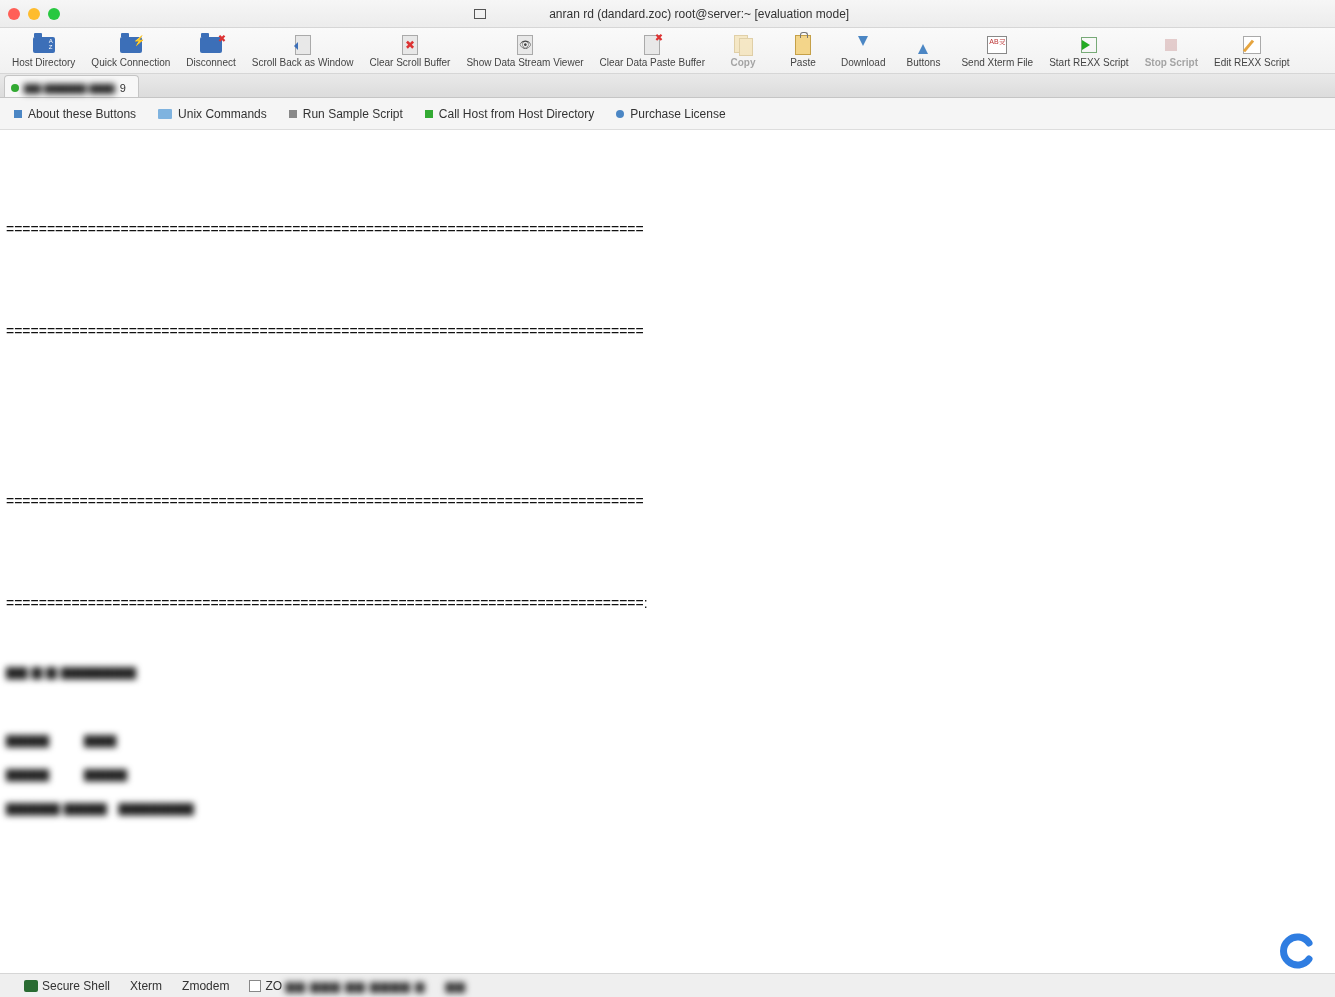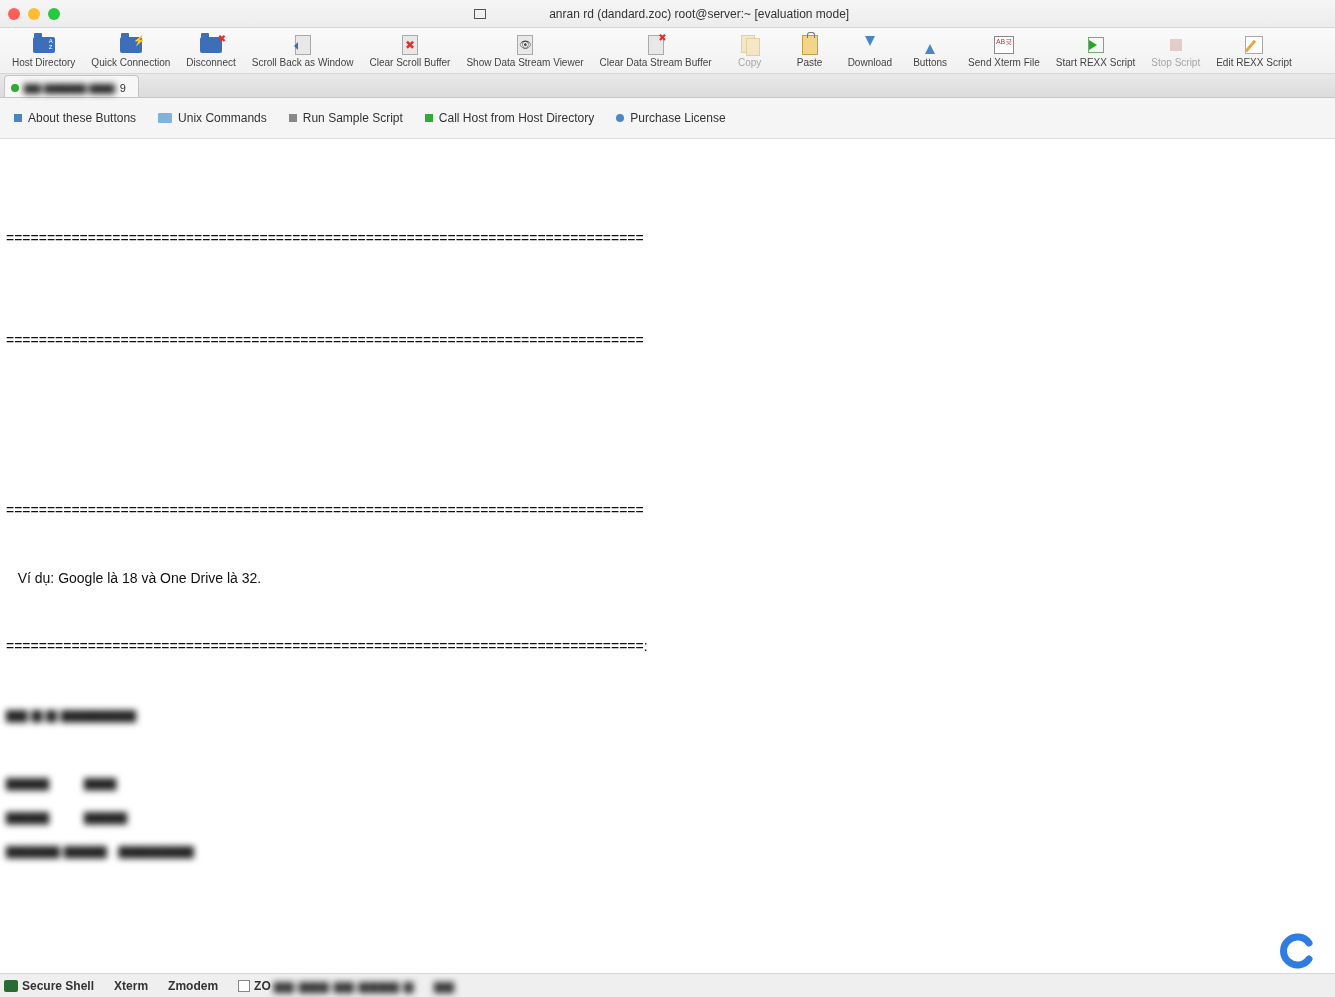--- a/index.html
+++ b/index.html
@@ -9,21 +9,21 @@
 .traffic { display: flex; gap: 8px; margin-right: 10px; }
 .tl { width: 12px; height: 12px; border-radius: 50%; }
 .tl.red { background: #ff5f57; }
 .tl.yellow { background: #febc2e; }
 .tl.green { background: #28c840; }
 .title-center { position:absolute; left:0; right:12px; text-align:center; font-size:12px; color:#333; pointer-events:none; }
 .title-center .mid-icon { display:inline-block; width:12px; height:10px; border:1px solid #555; vertical-align:middle; margin-right:60px; }
 
 .toolbar { height: 46px; background: linear-gradient(#fafafa,#f1f1f1); border-bottom: 1px solid #d6d6d6; display: flex; align-items: center; padding: 2px 4px 0 4px; gap: 0; }
 .tool { display:flex; flex-direction:column; align-items:center; justify-content:flex-end; padding: 2px 8px; font-size:10px; color:#444; cursor:pointer; min-width:60px; }
-.tool.disabled { opacity: .45; }
+.tool.disabled { opacity: .45; font-weight: bold; }
 .tool-icon { width:24px; height:20px; margin-bottom:2px; display:flex; align-items:center; justify-content:center; position:relative; }
 .ic-folder { width:22px; height:16px; background:#3c6fb8; border-radius:2px; position:relative; }
 .ic-folder::before { content:""; position:absolute; top:-4px; left:1px; width:8px; height:4px; background:#3c6fb8; border-radius:1px 1px 0 0; }
 .ic-folder.az::after { content:"A\AZ"; white-space:pre; position:absolute; right:2px; top:1px; font-size:6px; color:#fff; line-height:6px; }
 .ic-folder.bolt::after { content:"⚡"; position:absolute; right:-4px; top:-2px; font-size:10px; color:#4b86c4; }
 .ic-folder.redx::after { content:"✖"; position:absolute; right:-4px; top:-4px; font-size:10px; color:#d33; }
 .ic-doc { width:16px; height:20px; background:#e8e8e8; border:1px solid #aaa; position:relative; }
 .ic-doc.arrow-l::after{content:""; position:absolute; left:-6px; top:6px; border:4px solid transparent; border-right-color:#3c6fb8;}
 .ic-doc.redx::after{content:"✖"; position:absolute; left:2px; top:2px; font-size:12px; color:#d33;}
 .ic-doc.eye::after{content:"👁"; position:absolute; left:1px; top:3px; font-size:10px;}
@@ -42,33 +42,33 @@
 .ic-play{ width:16px; height:16px; border:1px solid #7a7; display:flex; align-items:center; justify-content:center;}
 .ic-play::before{content:""; border:5px solid transparent; border-left:8px solid #2a2;}
 .ic-stop{ width:12px; height:12px; background:#c99; }
 .ic-edit{ width:18px; height:18px; background:#fff; border:1px solid #aaa; position:relative;}
 .ic-edit::after{content:""; position:absolute; left:3px; top:2px; width:3px; height:14px; background:#e6a540; transform:rotate(40deg);}
 
 .tab-strip { height:24px; background:linear-gradient(#e9e9e9,#dcdcdc); border-bottom:1px solid #c5c5c5; display:flex; align-items:flex-end; padding-left:4px;}
 .tab { height:22px; background:#f7f7f7; border:1px solid #c5c5c5; border-bottom:none; border-radius:4px 4px 0 0; padding:2px 12px 0 6px; font-size:11px; color:#333; display:flex; align-items:center; gap:5px;}
 .tab-dot{ width:8px; height:8px; border-radius:50%; background:#3a3; }
 
-.button-bar { height:41px; background:#f5f5f5; border-bottom:1px solid #ddd; display:flex; align-items:center; gap:22px; padding:0 14px;}
+.button-bar { height:32px; background:#f5f5f5; border-bottom:1px solid #ddd; display:flex; align-items:center; gap:22px; padding:0 14px;}
 .bb-item { font-size:12px; color:#333; display:flex; align-items:center; gap:6px; cursor:pointer;}
 .bb-bullet{ width:8px; height:8px; display:inline-block;}
 .bb-bullet.blue{ background:#4b86c4;}
 .bb-bullet.gray{ background:#888;}
 .bb-bullet.green{ background:#3a3;}
 .bb-bullet.bluec{ background:#4b86c4; border-radius:50%;}
 .bb-folder{ width:14px; height:10px; background:#7fb3df; display:inline-block; border-radius:1px;}
 
 .terminal { font-family: "Menlo", "Consolas", monospace; font-size: 14px; line-height: 17px; padding: 6px 6px; white-space: pre; color: #111; }
 .blur-line { filter: blur(3px); color:#222; }
 
-.status-bar { position:absolute; bottom:0; left:0; right:0; height:24px; background:#efefef; border-top:1px solid #d6d6d6; display:flex; align-items:center; gap:20px; padding:0 4px; font-size:12px; color:#333;font-weight:bold;}
+.status-bar { position:absolute; bottom:0; left:0; right:0; height:24px; background:#efefef; border-top:1px solid #d6d6d6; display:flex; align-items:center; gap:20px; padding:0 24px; font-size:12px; color:#333;}
 .status-ico{ width:14px; height:12px; background:#2a6b32; border-radius:2px; display:inline-block; margin-right:4px; vertical-align:middle;}
 .status-cb{ width:12px; height:12px; border:1px solid #888; display:inline-block; vertical-align:middle; margin-right:4px; background:#fff;}
 .status-blur{ filter: blur(3px); letter-spacing:1px;}
 
 .logo-c { position:absolute; right:20px; bottom:28px; width:36px; height:36px; }
 .logo-c svg { width:100%; height:100%; }
 </style>
 </head>
 <body>
 
@@ -118,21 +118,21 @@
   <div class="tool">
     <div class="tool-icon">
         <div class="ic-doc eye"></div>
       </div>
     <span>Show Data Stream Viewer</span>
   </div>
   <div class="tool">
     <div class="tool-icon">
         <div class="ic-doc redx2"></div>
       </div>
-    <span>Clear Data Stream Buffer</span>
+    <span>Clear Data Paste Buffer</span>
   </div>
   <div class="tool disabled">
     <div class="tool-icon">
         <div class="ic-docs"></div>
       </div>
     <span>Copy</span>
   </div>
   <div class="tool">
     <div class="tool-icon">
         <div class="ic-clip"></div>
@@ -214,21 +214,20 @@
 <div>==============================================================================</div>
 <div> </div>
 <div> </div>
 <div>==============================================================================</div>
 <div> </div>
 <div> </div>
 <div> </div>
 <div> </div>
 <div>==============================================================================</div>
 <div> </div>
-<div>   Ví dụ: Google là 18 và One Drive là 32.</div>
 <div> </div>
 <div>==============================================================================:</div>
 <div> </div>
 <div class="blur-line">▆▆ ▆ ▆ ▆▆▆▆▆▆▆</div>
 <div> </div>
 <div class="blur-line">▆▆▆▆         ▆▆▆</div>
 <div class="blur-line">▆▆▆▆         ▆▆▆▆</div>
 <div class="blur-line">▆▆▆▆▆ ▆▆▆▆   ▆▆▆▆▆▆▆</div>
 
 

